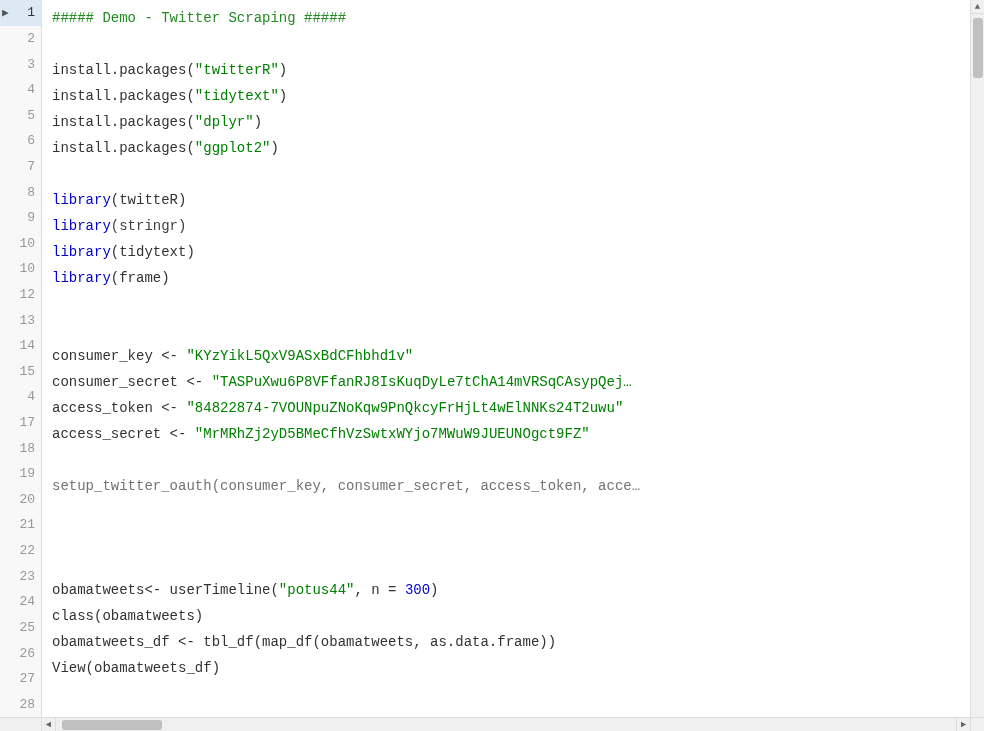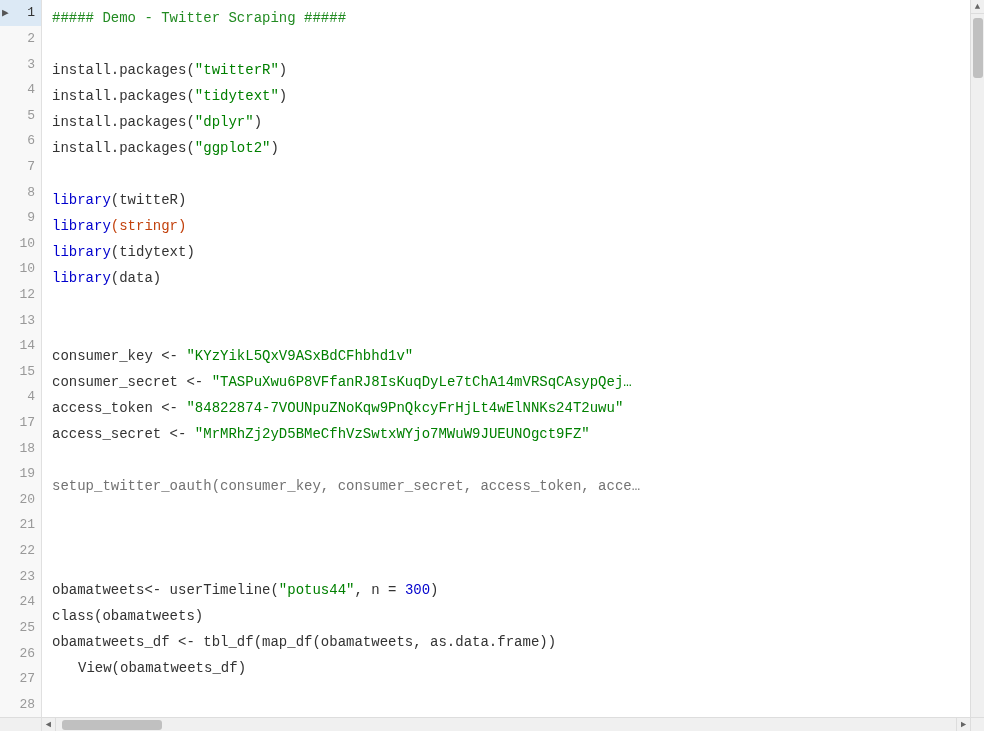--- a/index.html
+++ b/index.html
@@ -142,38 +142,38 @@
       </div>
     <div class="code-content" id="code-content">
         <div class="code-line"><span style="color: rgb(34, 139, 34);">##### Demo - Twitter Scraping #####</span></div>
         <div class="code-line">&nbsp;</div>
         <div class="code-line"><span style="color: rgb(51, 51, 51);">install.packages(</span><span style="color: rgb(0, 128, 0);">"twitterR"</span><span style="color: rgb(51, 51, 51);">)</span></div>
         <div class="code-line"><span style="color: rgb(51, 51, 51);">install.packages(</span><span style="color: rgb(0, 128, 0);">"tidytext"</span><span style="color: rgb(51, 51, 51);">)</span></div>
         <div class="code-line"><span style="color: rgb(51, 51, 51);">install.packages(</span><span style="color: rgb(0, 128, 0);">"dplyr"</span><span style="color: rgb(51, 51, 51);">)</span></div>
         <div class="code-line"><span style="color: rgb(51, 51, 51);">install.packages(</span><span style="color: rgb(0, 128, 0);">"ggplot2"</span><span style="color: rgb(51, 51, 51);">)</span></div>
         <div class="code-line">&nbsp;</div>
         <div class="code-line"><span style="color: rgb(0, 0, 205);">library</span><span style="color: rgb(51, 51, 51);">(twitteR)</span></div>
-        <div class="code-line"><span style="color: rgb(0, 0, 205);">library</span><span style="color: #c2410c;">(stringr)</span></div>
+        <div class="code-line"><span style="color: rgb(0, 0, 205);">library</span><span style="color: #404040;">(stringr)</span></div>
         <div class="code-line"><span style="color: rgb(0, 0, 205);">library</span><span style="color: rgb(51, 51, 51);">(tidytext)</span></div>
-        <div class="code-line"><span style="color: rgb(0, 0, 205);">library</span><span style="color: rgb(51, 51, 51);">(data)</span></div>
+        <div class="code-line"><span style="color: rgb(0, 0, 205);">library</span><span style="color: rgb(51, 51, 51);">(frame)</span></div>
         <div class="code-line">&nbsp;</div>
         <div class="code-line">&nbsp;</div>
         <div class="code-line"><span style="color: rgb(51, 51, 51);">consumer_key &lt;- </span><span style="color: rgb(0, 128, 0);">"KYzYikL5QxV9ASxBdCFhbhd1v"</span></div>
         <div class="code-line"><span style="color: rgb(51, 51, 51);">consumer_secret &lt;- </span><span style="color: rgb(0, 128, 0);">"TASPuXwu6P8VFfanRJ8IsKuqDyLe7tChA14mVRSqCAsypQej…</span></div>
         <div class="code-line"><span style="color: rgb(51, 51, 51);">access_token &lt;- </span><span style="color: rgb(0, 128, 0);">"84822874-7VOUNpuZNoKqw9PnQkcyFrHjLt4wElNNKs24T2uwu"</span></div>
         <div class="code-line"><span style="color: rgb(51, 51, 51); margin-top: 24px;">access_secret &lt;- </span><span style="color: rgb(0, 128, 0);">"MrMRhZj2yD5BMeCfhVzSwtxWYjo7MWuW9JUEUNOgct9FZ"</span></div>
         <div class="code-line">&nbsp;</div>
         <div class="code-line"><span style="color: #737373;">setup_twitter_oauth(consumer_key, consumer_secret, access_token, acce…</span></div>
         <div class="code-line">&nbsp;</div>
         <div class="code-line">&nbsp;</div>
         <div class="code-line">&nbsp;</div>
         <div class="code-line"><span style="color: rgb(51, 51, 51);">obamatweets&lt;- userTimeline(</span><span style="color: rgb(0, 128, 0);">"potus44"</span><span style="color: rgb(51, 51, 51);">, n = </span><span style="color: rgb(0, 0, 205);">300</span><span style="color: rgb(51, 51, 51);">)</span></div>
         <div class="code-line"><span style="color: rgb(51, 51, 51);">class(obamatweets)</span></div>
         <div class="code-line"><span style="color: rgb(51, 51, 51);">obamatweets_df &lt;- tbl_df(map_df(obamatweets, as.data.frame))</span></div>
-        <div class="code-line"><span style="color: rgb(51, 51, 51); margin-left: 26px;">View(obamatweets_df)</span></div>
+        <div class="code-line"><span style="color: rgb(51, 51, 51);">View(obamatweets_df)</span></div>
         <div class="code-line">&nbsp;</div>
       </div>
     <div class="scrollbar-v">
       <div style="width:14px;height:14px;background:#f0f0f0;border-bottom:1px solid #ddd;display:flex;align-items:center;justify-content:center;font-size:9px;color:#666;cursor:pointer;">▲</div>
       <div class="scrollbar-thumb"></div>
     </div>
   </div>
   <div class="bottom-row">
     <div style="width:42px;height:14px;background:#f0f0f0;border-top:1px solid #ddd;border-right:1px solid #e0e0e0;flex-shrink:0;"></div>
     <div style="flex:1;height:14px;background:#f0f0f0;border-top:1px solid #ddd;display:flex;align-items:center;">

